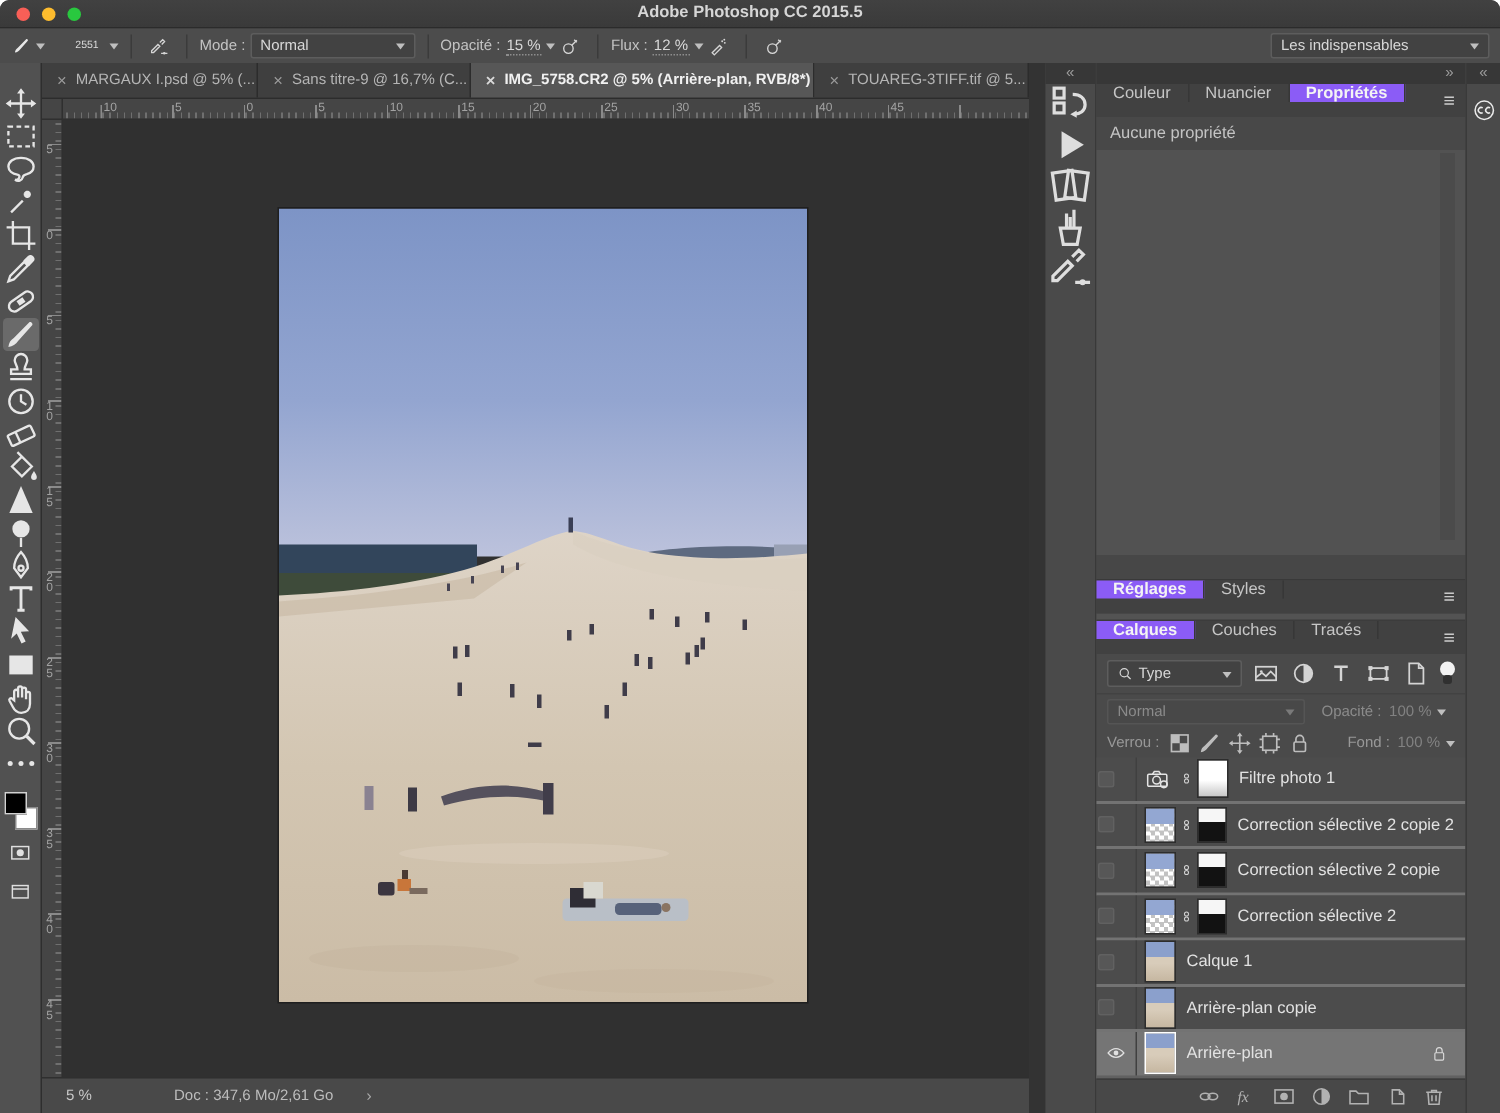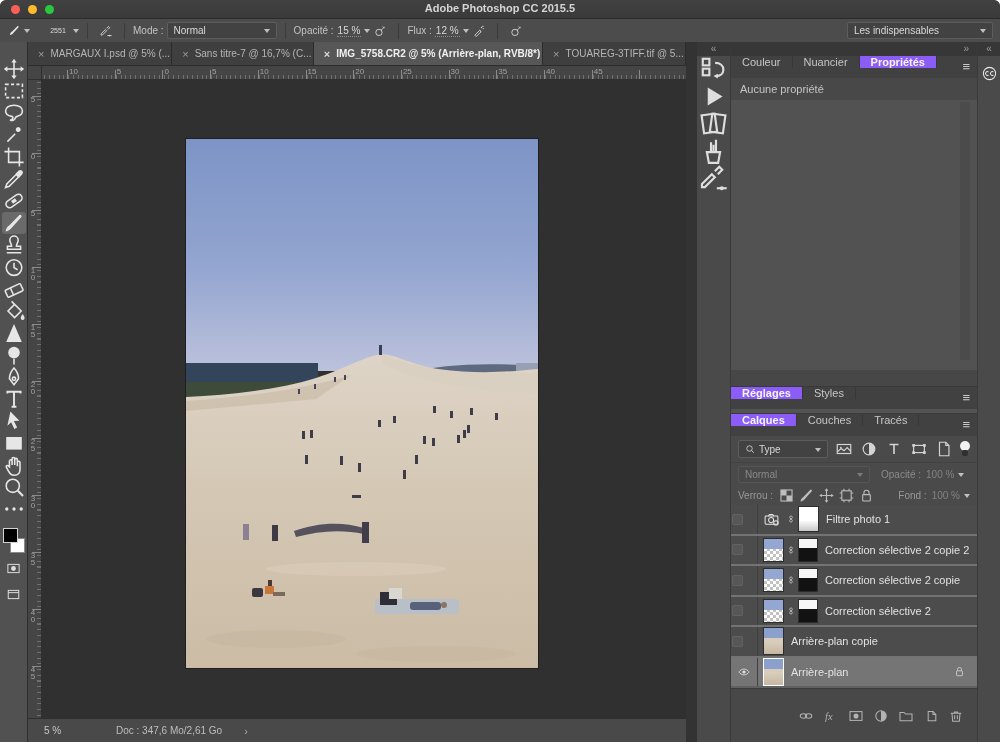--- a/index.html
+++ b/index.html
@@ -399,21 +399,21 @@
 
   <div class="tabbar">
 
       <div class="tab">
         <span class="tab-close">×</span>
         <span>MARGAUX I.psd @ 5% (...</span>
       </div>
 
       <div class="tab">
         <span class="tab-close">×</span>
-        <span>Sans titre-7 @ 16,7% (C...</span>
+        <span>Sans titre-9 @ 16,7% (C...</span>
       </div>
 
       <div class="tab f-active">
         <span class="tab-close">×</span>
         <span>IMG_5758.CR2 @ 5% (Arrière-plan, RVB/8*) *</span>
       </div>
 
       <div class="tab">
         <span class="tab-close">×</span>
         <span>TOUAREG-3TIFF.tif @ 5...</span>
@@ -1004,20 +1004,32 @@
           <span class="l-link">
             <svg viewBox="0 0 20 20" stroke="currentColor" stroke-width="1.4" fill="none">
               <use href="#i-link8"></use>
             </svg>
           </span>
           <span class="l-mask"></span>
           <span class="l-name">Correction sélective 2</span>
 
         </div>
 
+        <div class="layer-row type-image">
+          <span class="eye-cell">
+            <svg viewBox="0 0 20 20" stroke="currentColor" stroke-width="1.2" fill="none">
+              <use href="#i-eye"></use>
+            </svg>
+          </span>
+
+          <span class="l-thumb"></span>
+
+          <span class="l-name">Calque 1</span>
+
+        </div>
 
         <div class="layer-row type-image">
           <span class="eye-cell">
             <svg viewBox="0 0 20 20" stroke="currentColor" stroke-width="1.2" fill="none">
               <use href="#i-eye"></use>
             </svg>
           </span>
 
           <span class="l-thumb"></span>
 

